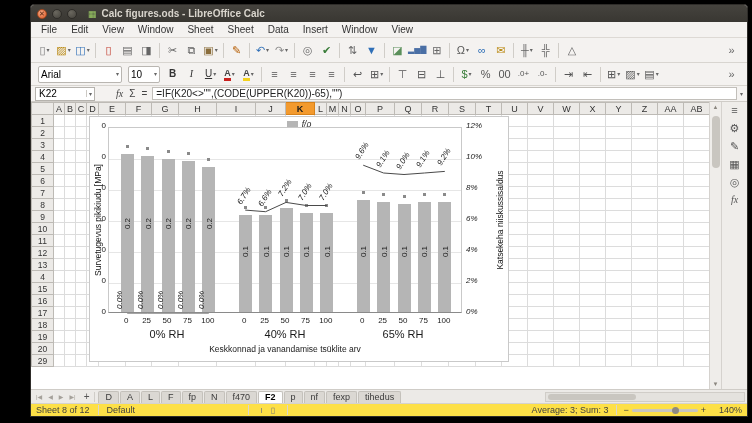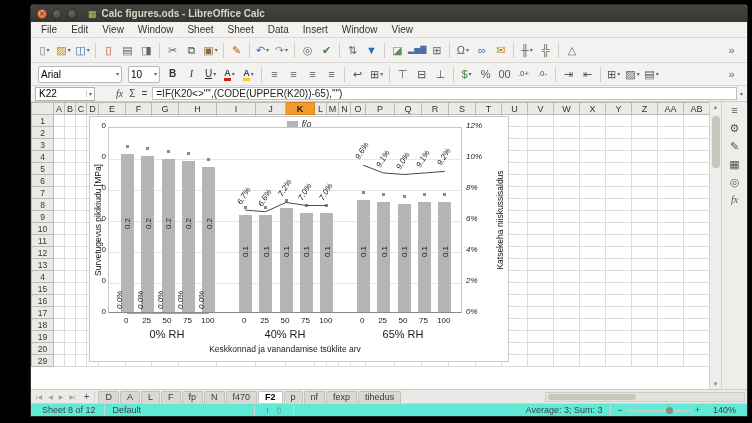--- a/index.html
+++ b/index.html
@@ -87,21 +87,21 @@
   .sb-icon.fx{font-style:italic;font-family:"Liberation Serif",serif;font-size:10px}
   
   .tabbar{height:14px;display:flex;align-items:center;background:#eceae7;border-top:1px solid #cfccc7;font-size:9px;padding-left:2px;flex:none}
   .tabnav{color:#a5a19a;font-size:6px;padding:0 3px;white-space:nowrap}
   .addsheet{color:#555;font-size:10px;padding:0 5px;border-right:1px solid #d0cdc8;margin-right:3px;line-height:1}
   .tab{padding:0 6px;background:#dbd8d3;border:1px solid #c4c1bb;border-bottom:0;margin-right:1px;height:12px;line-height:11px;color:#3a3a3a;border-radius:2px 2px 0 0;white-space:nowrap}
   .tab.active{background:#fdfdfd;font-weight:700;color:#000}
   .hscroll{margin-left:auto;margin-right:2px;width:200px;height:10px;background:#e4e2de;border:1px solid #d0cdc8;position:relative;flex:none}
   .hthumb{position:absolute;left:2px;top:1px;width:88px;height:6px;background:#c9c6c0;border-radius:3px}
   
-  .statusbar{height:13px;display:flex;align-items:center;background:#5eead4;border-top:1px solid #d5d2ce;font-size:9px;color:#3f3f3f;padding:0 9px;flex:none}
+  .statusbar{height:13px;display:flex;align-items:center;background:#fde047;border-top:1px solid #d5d2ce;font-size:9px;color:#3f3f3f;padding:0 3px;flex:none}
   .seg{padding:0 8px;border-right:1px solid #d8d5d0;white-space:nowrap}
   .seg.first{padding-left:2px}
   .st-icon{padding:0 4px;color:#777;font-size:8px}
   .spacer{flex:1}
   .zoom-slider{display:flex;align-items:center;gap:3px;padding:0 6px}
   .track{width:66px;height:3px;background:#c9c6c0;border-radius:2px;position:relative}
   .handle{position:absolute;left:40px;top:-2px;width:7px;height:7px;background:#8e8a83;border-radius:50%}
   .zoom-pct{width:32px;text-align:right;padding-right:2px}
 </style>
 </head>

